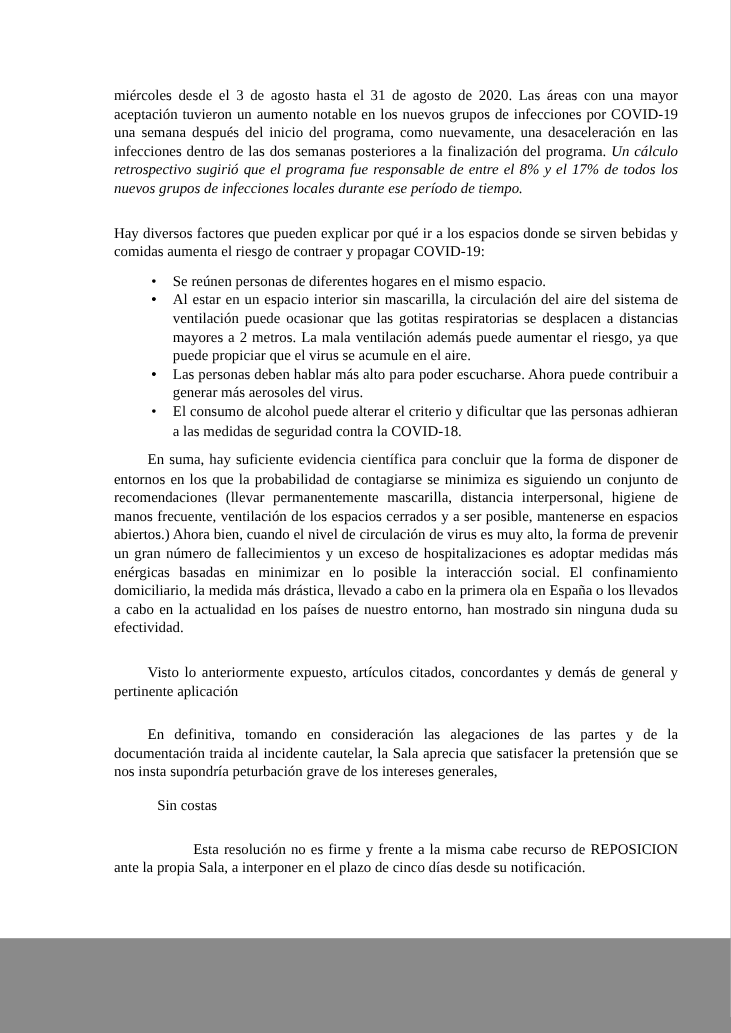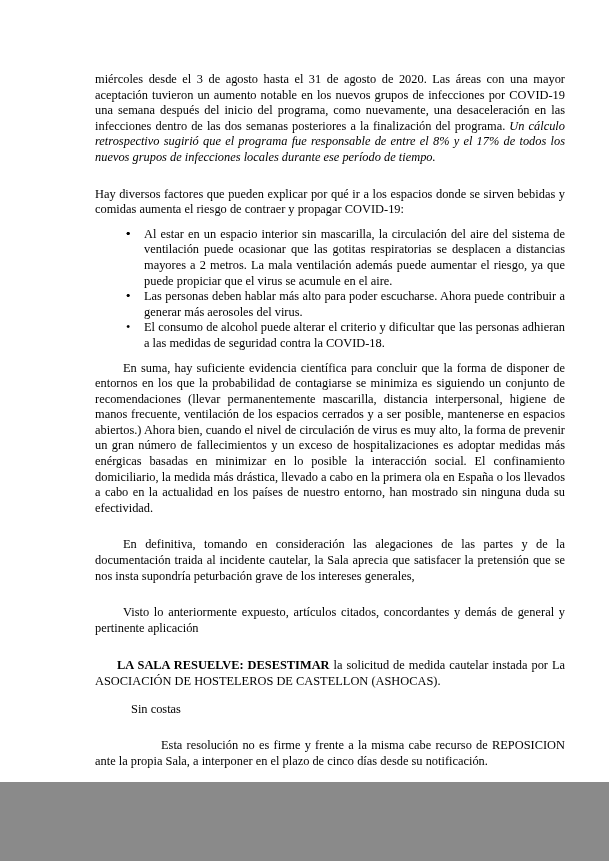--- a/index.html
+++ b/index.html
@@ -97,37 +97,36 @@
 <body>
 
 <div class="page">
   <div class="content">
 
     <p><span>miércoles desde el 3 de agosto hasta el 31 de agosto de 2020. Las áreas con una mayor aceptación tuvieron un aumento notable en los nuevos grupos de infecciones por COVID-19 una semana después del inicio del programa, como nuevamente, una desaceleración en las infecciones dentro de las dos semanas posteriores a la finalización del programa. </span><em>Un cálculo retrospectivo sugirió que el programa fue responsable de entre el 8% y el 17% de todos los nuevos grupos de infecciones locales durante ese período de tiempo.</em></p>
 
     <p>Hay diversos factores que pueden explicar por qué ir a los espacios donde se sirven bebidas y comidas aumenta el riesgo de contraer y propagar COVID-19:</p>
 
     <ul class="bullets">
-      <li><span class="bullet-dot">•</span></li>
+      <li><span class="bullet-dot">•</span><span>Se reúnen personas de diferentes hogares en el mismo espacio.</span></li>
       <li><span class="bullet-dot">•</span></li>
       <li><span class="bullet-dot">•</span><span>Al estar en un espacio interior sin mascarilla, la circulación del aire del sistema de ventilación puede ocasionar que las gotitas respiratorias se desplacen a distancias mayores a 2 metros. La mala ventilación además puede aumentar el riesgo, ya que puede propiciar que el virus se acumule en el aire.</span></li>
       <li><span class="bullet-dot">•</span></li>
       <li><span class="bullet-dot">•</span><span>Las personas deben hablar más alto para poder escucharse. Ahora puede contribuir a generar más aerosoles del virus.</span></li>
       <li><span class="bullet-dot">•</span><span>El consumo de alcohol puede alterar el criterio y dificultar que las personas adhieran a las medidas de seguridad contra la COVID-18.</span></li>
     </ul>
 
     <div class="block-gap"></div>
 
     <p class="indent">En suma, hay suficiente evidencia científica para concluir que la forma de disponer de entornos en los que la probabilidad de contagiarse se minimiza  es siguiendo un conjunto de recomendaciones (llevar permanentemente mascarilla, distancia interpersonal, higiene de manos frecuente, ventilación de los espacios cerrados y a ser posible, mantenerse en espacios abiertos.) Ahora bien, cuando el nivel de circulación de virus es muy alto, la forma de prevenir un gran número de fallecimientos y un exceso de hospitalizaciones es adoptar medidas más enérgicas basadas en minimizar en lo posible la interacción social. El confinamiento domiciliario, la medida más drástica, llevado a cabo en la primera ola en España o los llevados a cabo en la actualidad en los países de nuestro entorno, han mostrado sin ninguna duda su efectividad.</p>
 
+    <p class="indent">Visto lo anteriormente expuesto, artículos citados, concordantes y demás de general y pertinente aplicación</p>
+
     <p class="indent">En definitiva, tomando en consideración las alegaciones de las partes y de la documentación traida al incidente cautelar, la Sala aprecia que satisfacer la pretensión que se nos insta supondría peturbación grave de los intereses generales,</p>
 
-    <p class="indent">Visto lo anteriormente expuesto, artículos citados, concordantes y demás de general y pertinente aplicación</p>
-
-    <p class="ruling"><span class="ruling-indent"></span><span class="lead">LA SALA RESUELVE:  DESESTIMAR</span><span> la solicitud de medida cautelar instada por La ASOCIACIÓN DE HOSTELEROS DE CASTELLON (ASHOCAS).</span></p>
 
     <p class="sin-costas">Sin costas</p>
 
     <p class="final"><span class="first-line-indent"></span><span>Esta resolución no es firme y frente a la misma cabe recurso de REPOSICION ante la propia Sala, a interponer en el plazo de cinco días desde su notificación.</span></p>
 
   </div>
 
   <div class="page-number">13</div>
 </div>
 

